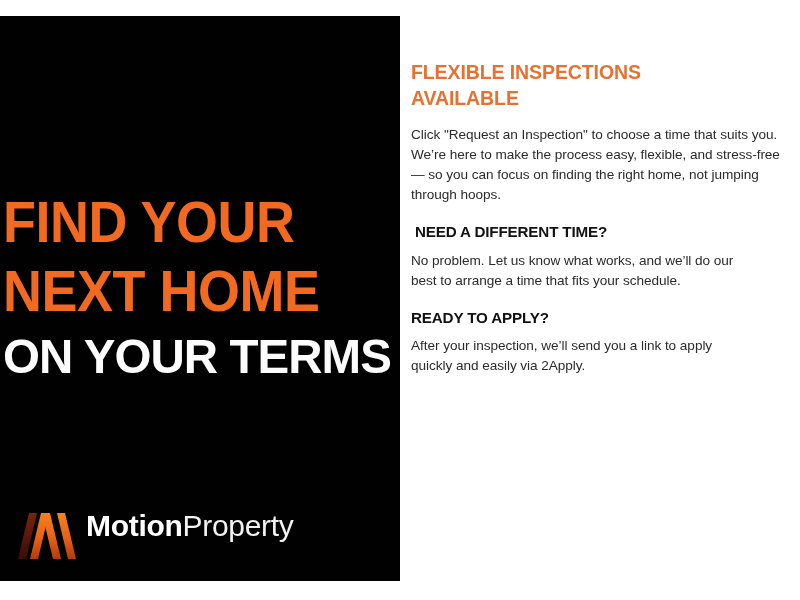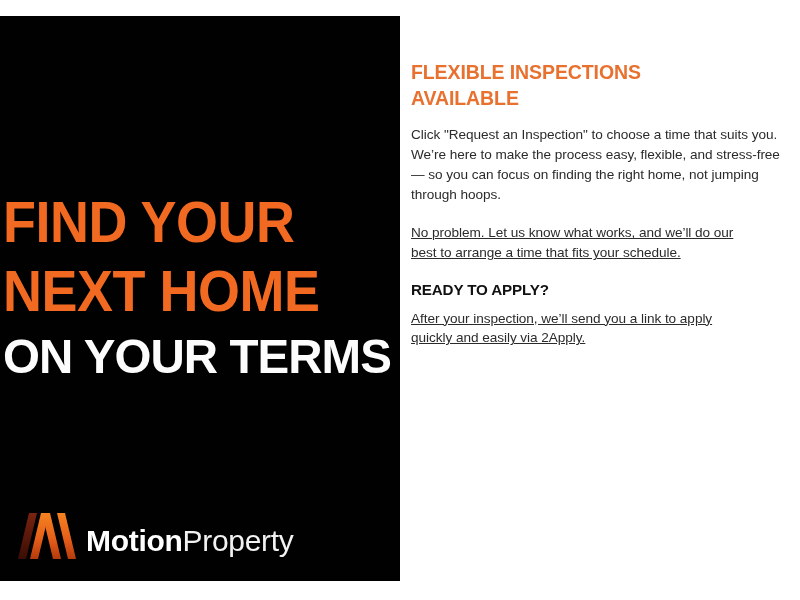--- a/index.html
+++ b/index.html
@@ -61,21 +61,21 @@
     letter-spacing: -1px;
     transform: scaleX(0.97);
   }
 
   
   #logo {
     position: absolute;
     left: 18px;
     bottom: 22px;
     display: flex;
-    align-items: flex-end;
+    align-items: flex-start;
   }
 
   #logo-mark {
     width: 58px;
     height: 48px;
     margin-right: 10px;
     flex: 0 0 auto;
   }
 
   #logo-wordmark {
@@ -132,21 +132,21 @@
 
   .section-body {
     color: #2b2b2b;
     font-size: 13.6px;
     line-height: 1.47;
     letter-spacing: -0.05px;
     margin-bottom: 18px;
   }
 
   .section-body.wide { width: 372px; }
-  .section-body.narrow { width: 330px; text-decoration: underline; }
+  .section-body.narrow { width: 330px; }
 </style>
 </head>
 <body>
 
 <div id="page">
 
   <div id="hero-panel">
 
     <div id="hero-headline">
       <span class="hero-line orange">FIND YOUR</span>
@@ -189,20 +189,21 @@
     <h1 id="content-title">FLEXIBLE INSPECTIONS AVAILABLE</h1>
 
     <div class="section">
       <p class="section-body wide">Click "Request an Inspection" to choose a time that suits you. We’re here to make the process easy, flexible, and stress-free — so you can focus on finding the right home, not jumping through hoops.</p>
     </div>
 
     <div class="section">
     </div>
 
     <div class="section">
+      <h2 class="section-heading indented">NEED A DIFFERENT TIME?</h2>
       <p class="section-body narrow">No problem. Let us know what works, and we’ll do our best to arrange a time that fits your schedule.</p>
     </div>
 
     <div class="section">
       <h2 class="section-heading">READY TO APPLY?</h2>
       <p class="section-body narrow">After your inspection, we’ll send you a link to apply quickly and easily via 2Apply.</p>
     </div>
 
   </div>
 

